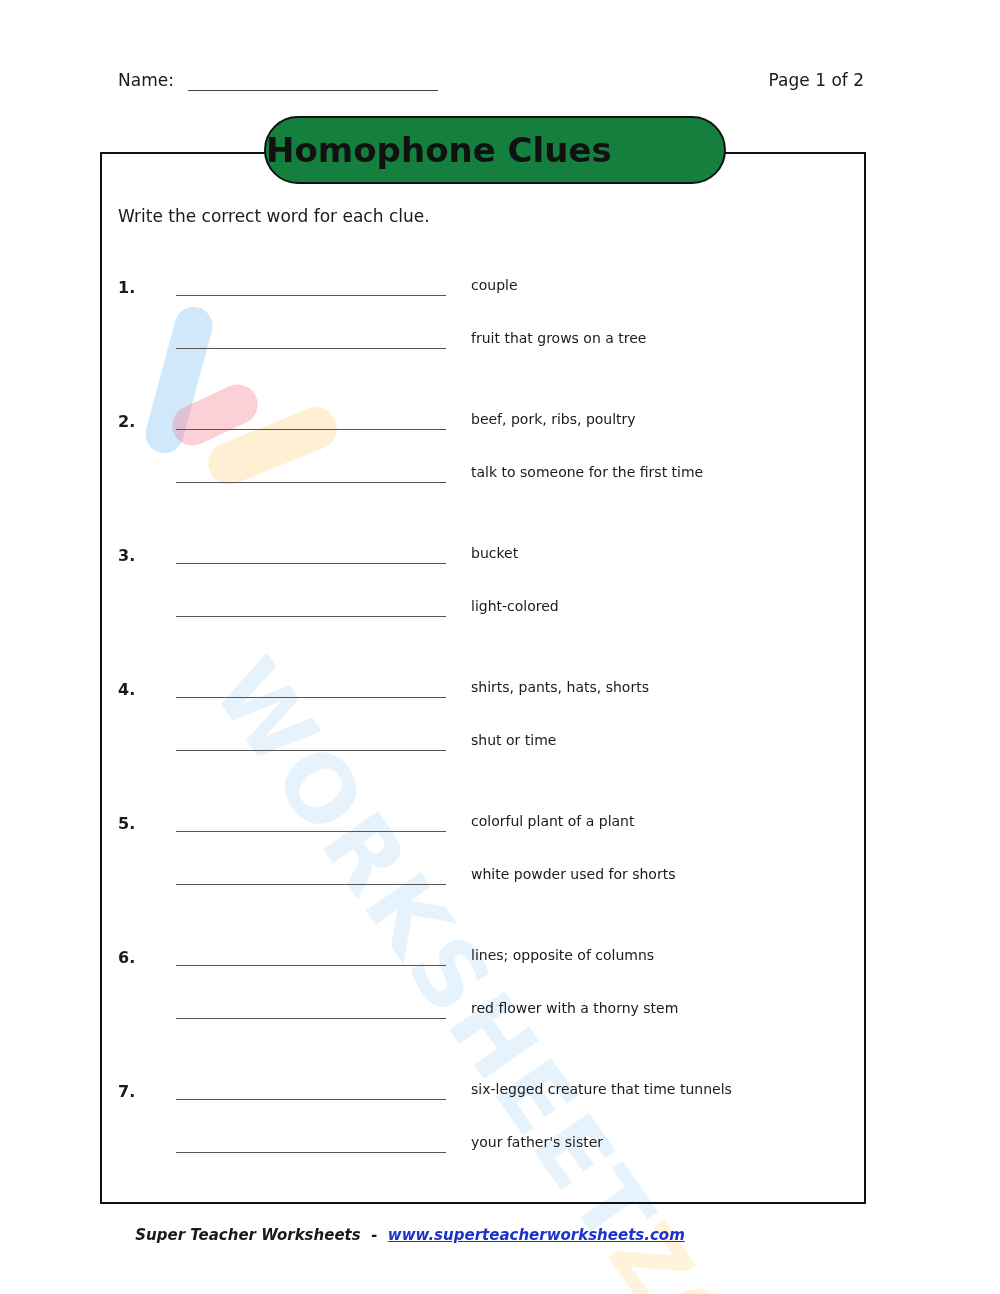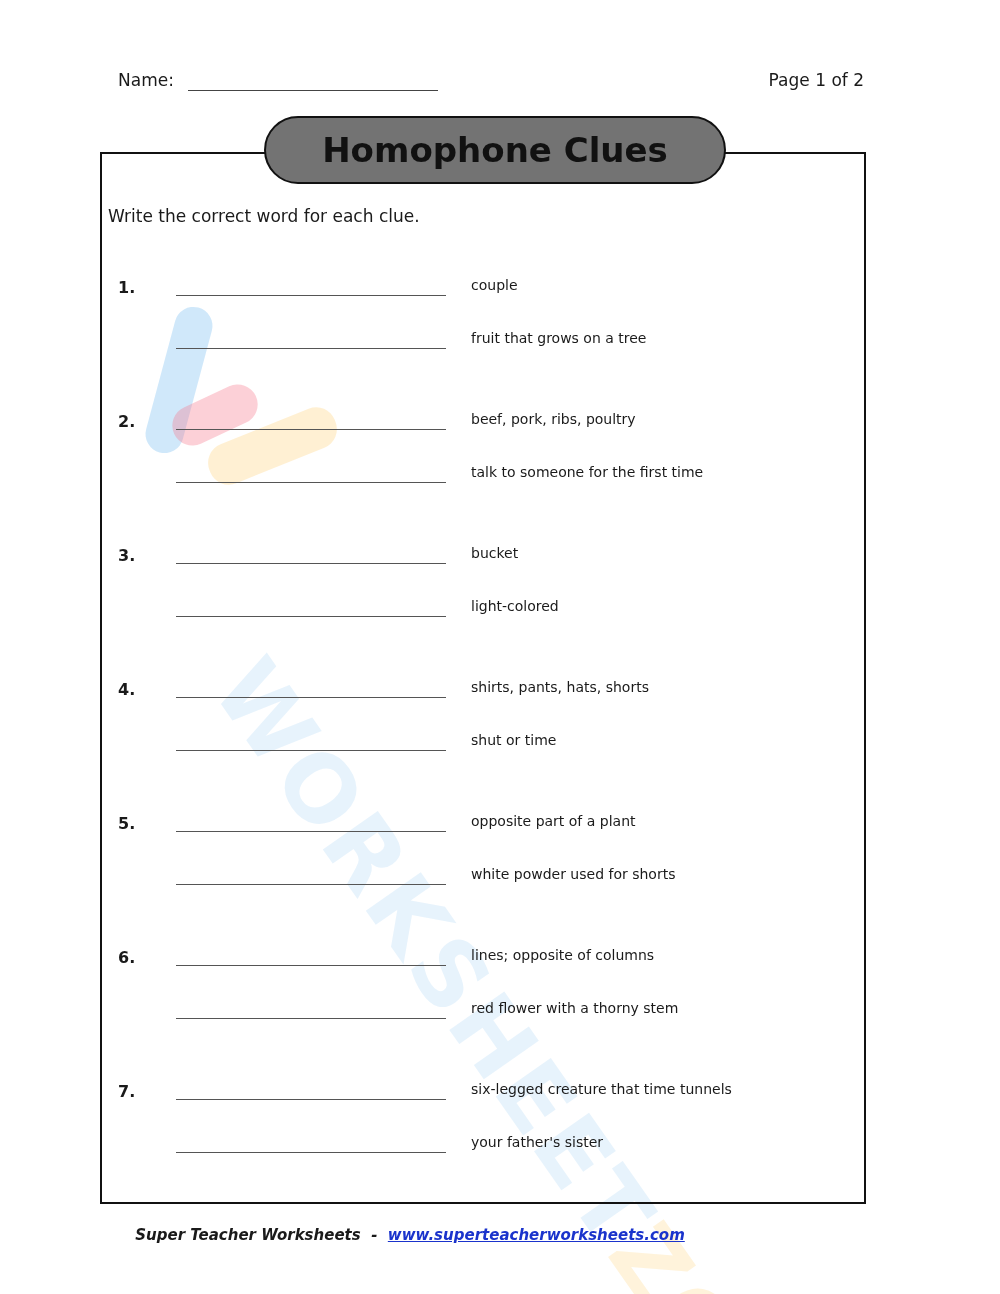--- a/index.html
+++ b/index.html
@@ -5,23 +5,23 @@
   html, body { margin:0; padding:0; background:#ffffff; }
   body { width:1000px; height:1294px; position:relative; overflow:hidden;
          font-family:"DejaVu Sans", "Liberation Sans", sans-serif; color:#1a1a1a; }
   .abs { position:absolute; }
   .hdr { font-size:17px; top:70px;text-align:center; }
   .name-label { left:118px; }
   .name-line { left:188px; top:90px; width:250px; border-bottom:1.5px solid #444; }
   .page-label { right:136px; }
   .box { left:100px; top:152px; width:766px; height:1052px; border:2px solid #111; box-sizing:border-box; }
   .pill { left:264px; top:116px; width:462px; height:68px; border:2.5px solid #111; border-radius:34px/34px;
-          background:#737373; box-sizing:border-box; display:flex; align-items:center; justify-content:center; }
+          background:#15803d; box-sizing:border-box; display:flex; align-items:center; }
   .pill-title { font-family:"DejaVu Sans", "Liberation Sans", sans-serif; font-weight:bold; font-size:34px; color:#111; letter-spacing:0px; }
-  .instr { left:108px; top:206px; font-size:17px; }
+  .instr { left:118px; top:206px; font-size:17px; }
   .num { left:118px; font-size:16px; font-weight:bold; }
   .ans-line { left:176px; width:270px; border-bottom:1.5px solid #555; height:0; }
   .clue { left:471px; font-size:14px; white-space:nowrap; }
   .footer { top:1226px; left:0; width:820px; text-align:center; font-size:15px; font-weight:bold; font-style:italic; }
   .footer a { color:#1a33cc; text-decoration:underline; }
   .wm { pointer-events:none; }
   .wm-text { left:280px; top:640px; font-size:92px; font-weight:bold; letter-spacing:4px;
              transform:rotate(55deg); transform-origin:left top; white-space:nowrap;
              color:rgba(120,190,240,0.18); }
   .wm-zone { color:rgba(255,200,90,0.22); }
@@ -69,21 +69,21 @@
 <div class="abs clue" style="top:598px">light-colored</div>
 
 <div class="abs num" style="top:680px">4.</div>
 <div class="abs ans-line" style="top:697px"></div>
 <div class="abs clue" style="top:679px">shirts, pants, hats, shorts</div>
 <div class="abs ans-line" style="top:750px"></div>
 <div class="abs clue" style="top:732px">shut or time</div>
 
 <div class="abs num" style="top:814px">5.</div>
 <div class="abs ans-line" style="top:831px"></div>
-<div class="abs clue" style="top:813px">opposite part of a plant</div>
+<div class="abs clue" style="top:813px">colorful plant of a plant</div>
 <div class="abs ans-line" style="top:884px"></div>
 <div class="abs clue" style="top:866px">white powder used for shorts</div>
 
 <div class="abs num" style="top:948px">6.</div>
 <div class="abs ans-line" style="top:965px"></div>
 <div class="abs clue" style="top:947px">lines; opposite of columns</div>
 <div class="abs ans-line" style="top:1018px"></div>
 <div class="abs clue" style="top:1000px">red flower with a thorny stem</div>
 
 <div class="abs num" style="top:1082px">7.</div>

